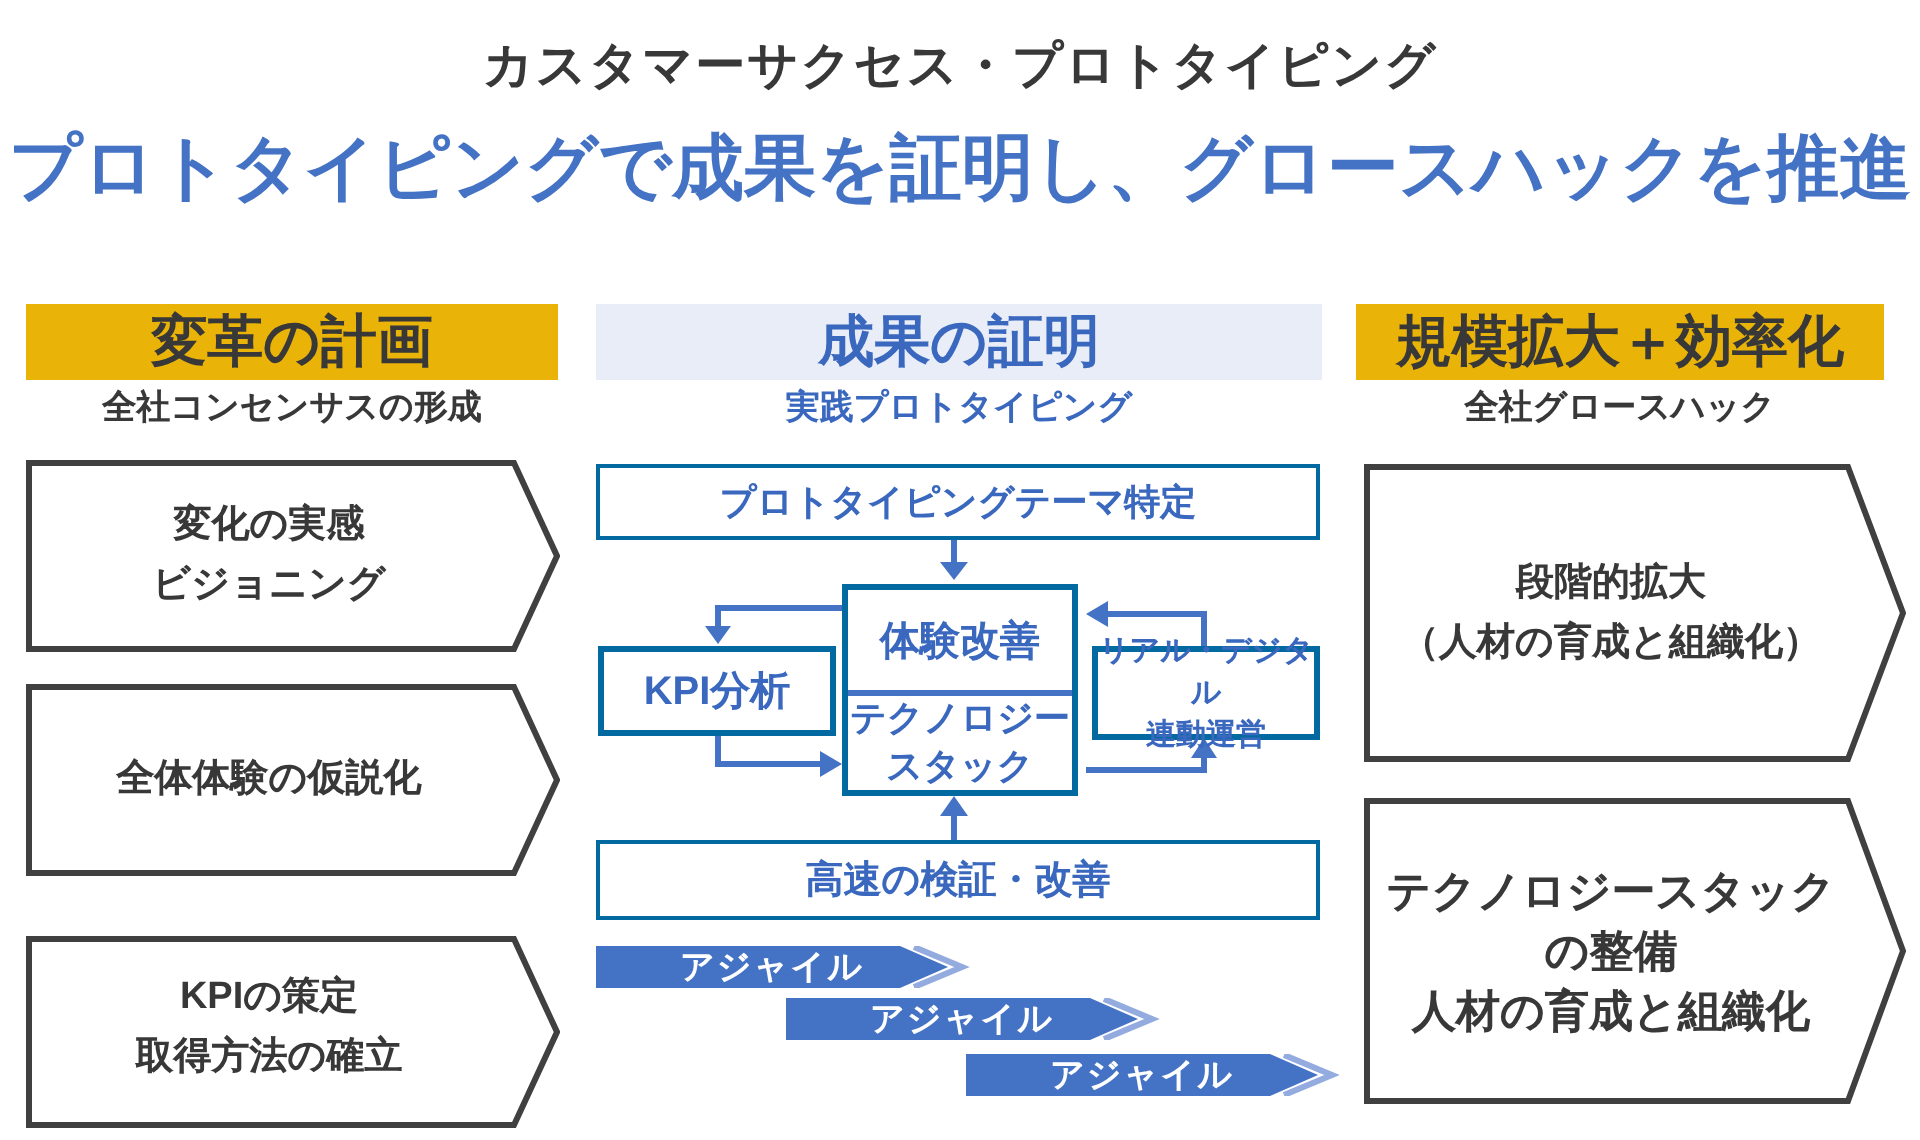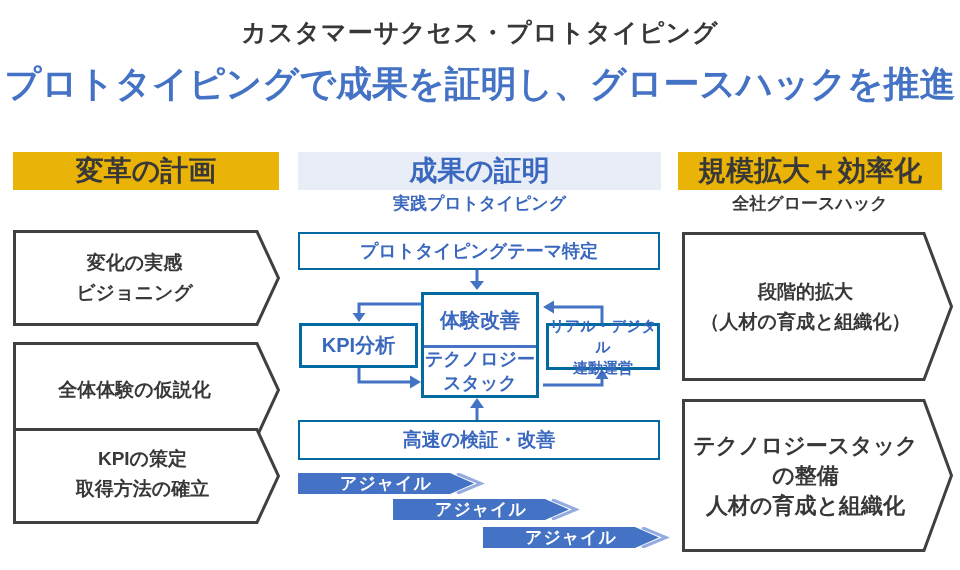--- a/index.html
+++ b/index.html
@@ -59,20 +59,21 @@
 </style>
 </head>
 <body>
 
 <div class="canvas">
 
   <div class="abs main-title">プロトタイピングで成果を証明し、グロースハックを推進</div>
   <div class="abs eyebrow">カスタマーサクセス・プロトタイピング</div>
 
   <div class="abs bar gray" style="left:13px;top:152px;width:266px;">変革の計画</div>
+  <div class="abs col-sub dark" style="left:13px;top:193px;width:266px;">全社コンセンサスの形成</div>
 
   <div class="chev" style="left:13px;top:230px;width:267px;height:96px;">
     <svg width="267" height="96">
       <polygon points="1.5,1.5 244,1.5 265.5,48 244,94.5 1.5,94.5" fill="#ffffff" stroke="#404040" stroke-width="3"></polygon>
     </svg>
     <div class="lbl f19">
       <span>変化の実感</span>
       <span>ビジョニング</span>
     </div>
   </div>
@@ -80,21 +81,21 @@
   <div class="chev" style="left:13px;top:342px;width:267px;height:96px;">
     <svg width="267" height="96">
       <polygon points="1.5,1.5 244,1.5 265.5,48 244,94.5 1.5,94.5" fill="#ffffff" stroke="#404040" stroke-width="3"></polygon>
     </svg>
     <div class="lbl f19">
       <span>全体体験の仮説化</span>
       <span></span>
     </div>
   </div>
 
-  <div class="chev" style="left:13px;top:428px;width:267px;height:92px;padding-left:16px;">
+  <div class="chev" style="left:13px;top:468px;width:267px;height:92px;">
     <svg width="267" height="96">
       <polygon points="1.5,1.5 244,1.5 265.5,48 244,94.5 1.5,94.5" fill="#ffffff" stroke="#404040" stroke-width="3"></polygon>
     </svg>
     <div class="lbl f19">
       <span>KPIの策定</span>
       <span>取得方法の確立</span>
     </div>
   </div>
 
   <div class="abs bar blue" style="left:298px;top:152px;width:363px;">成果の証明</div>

